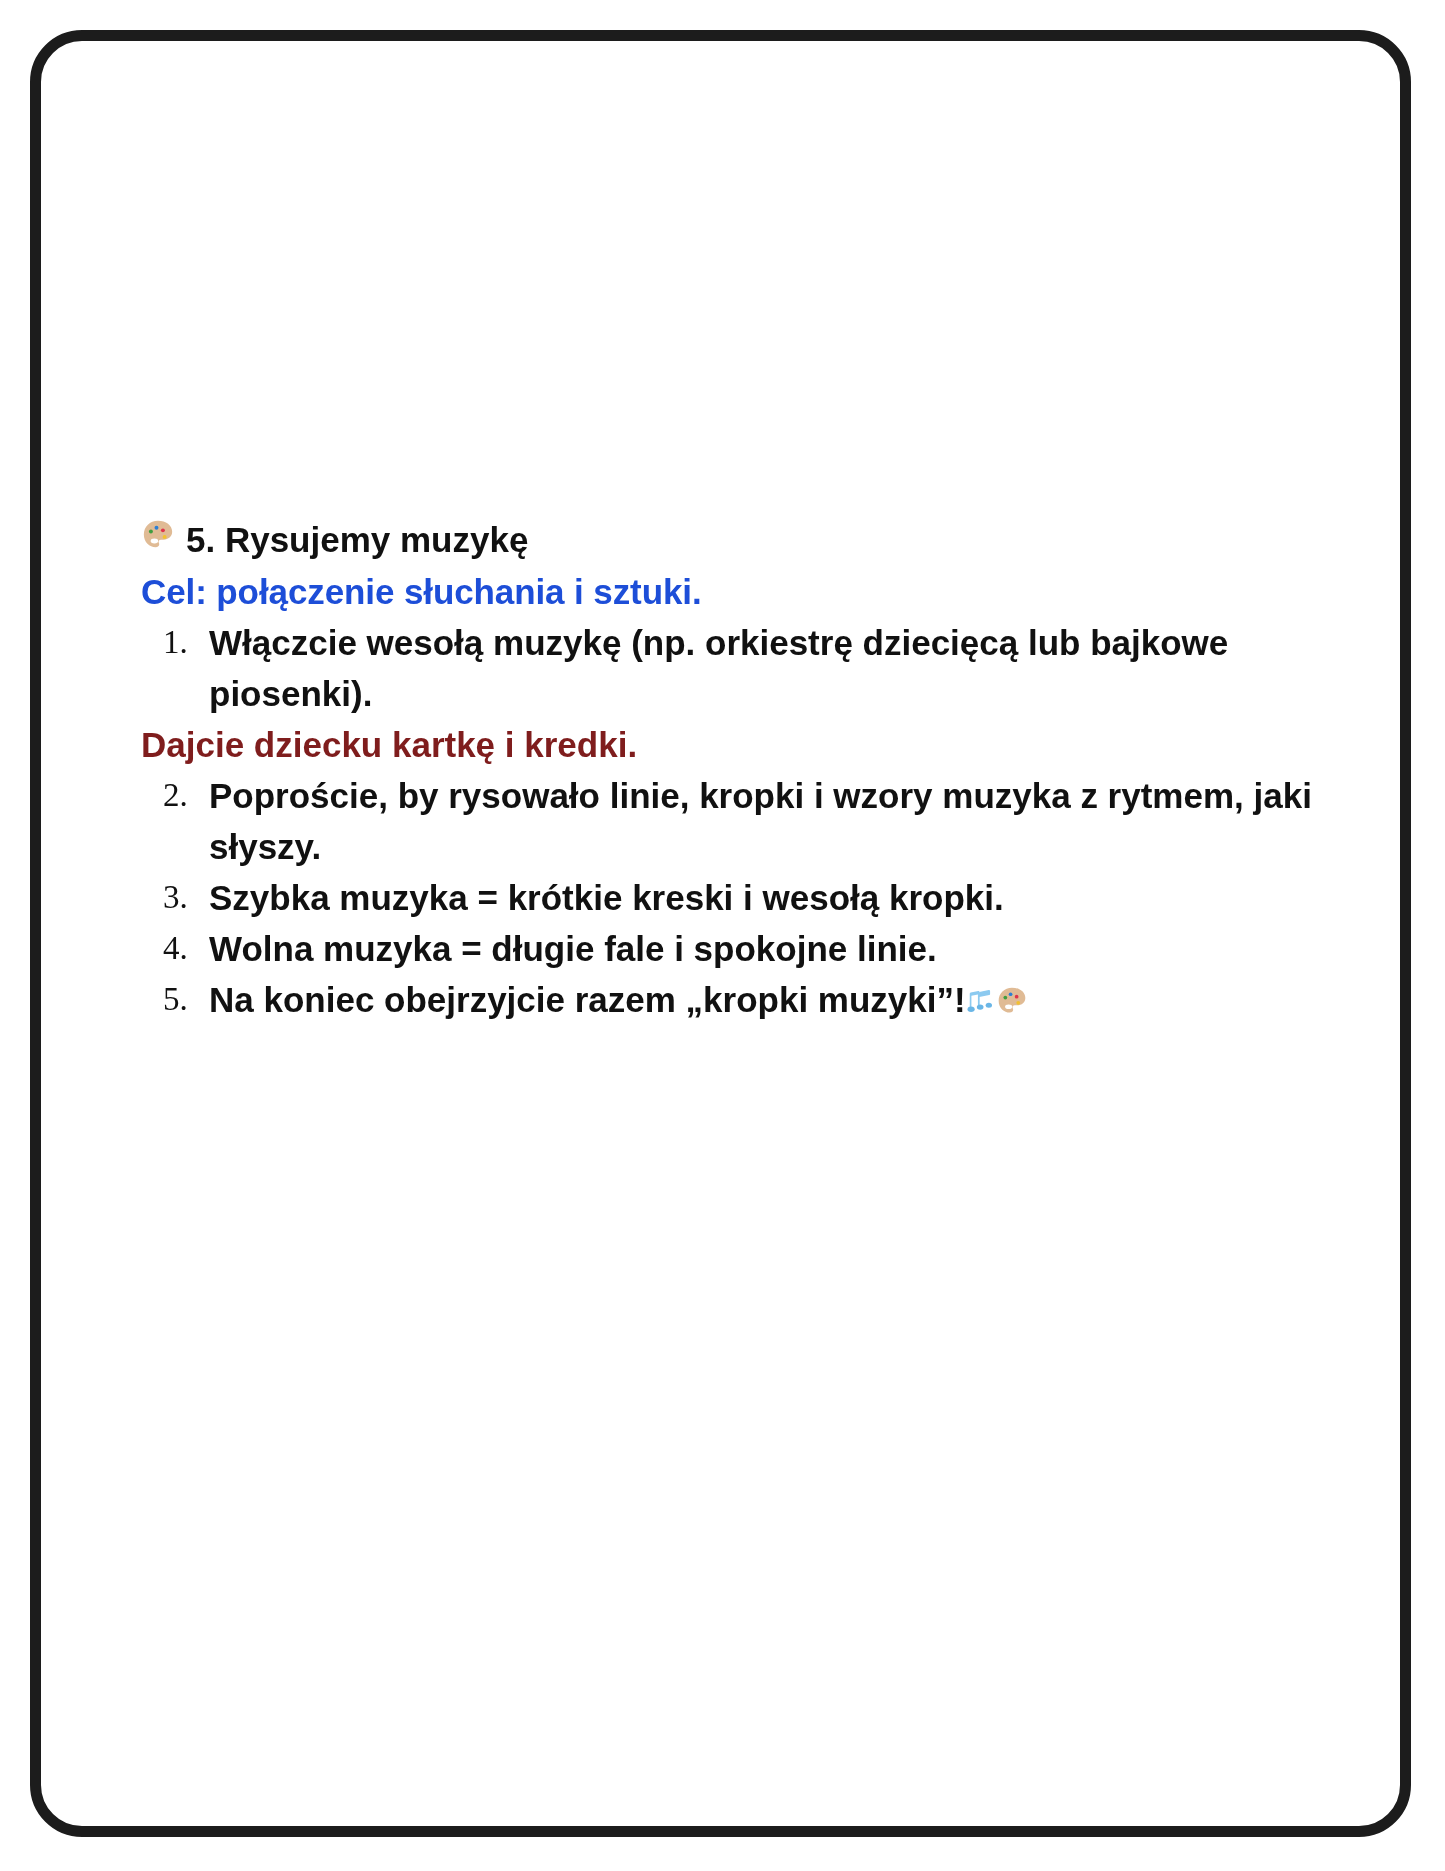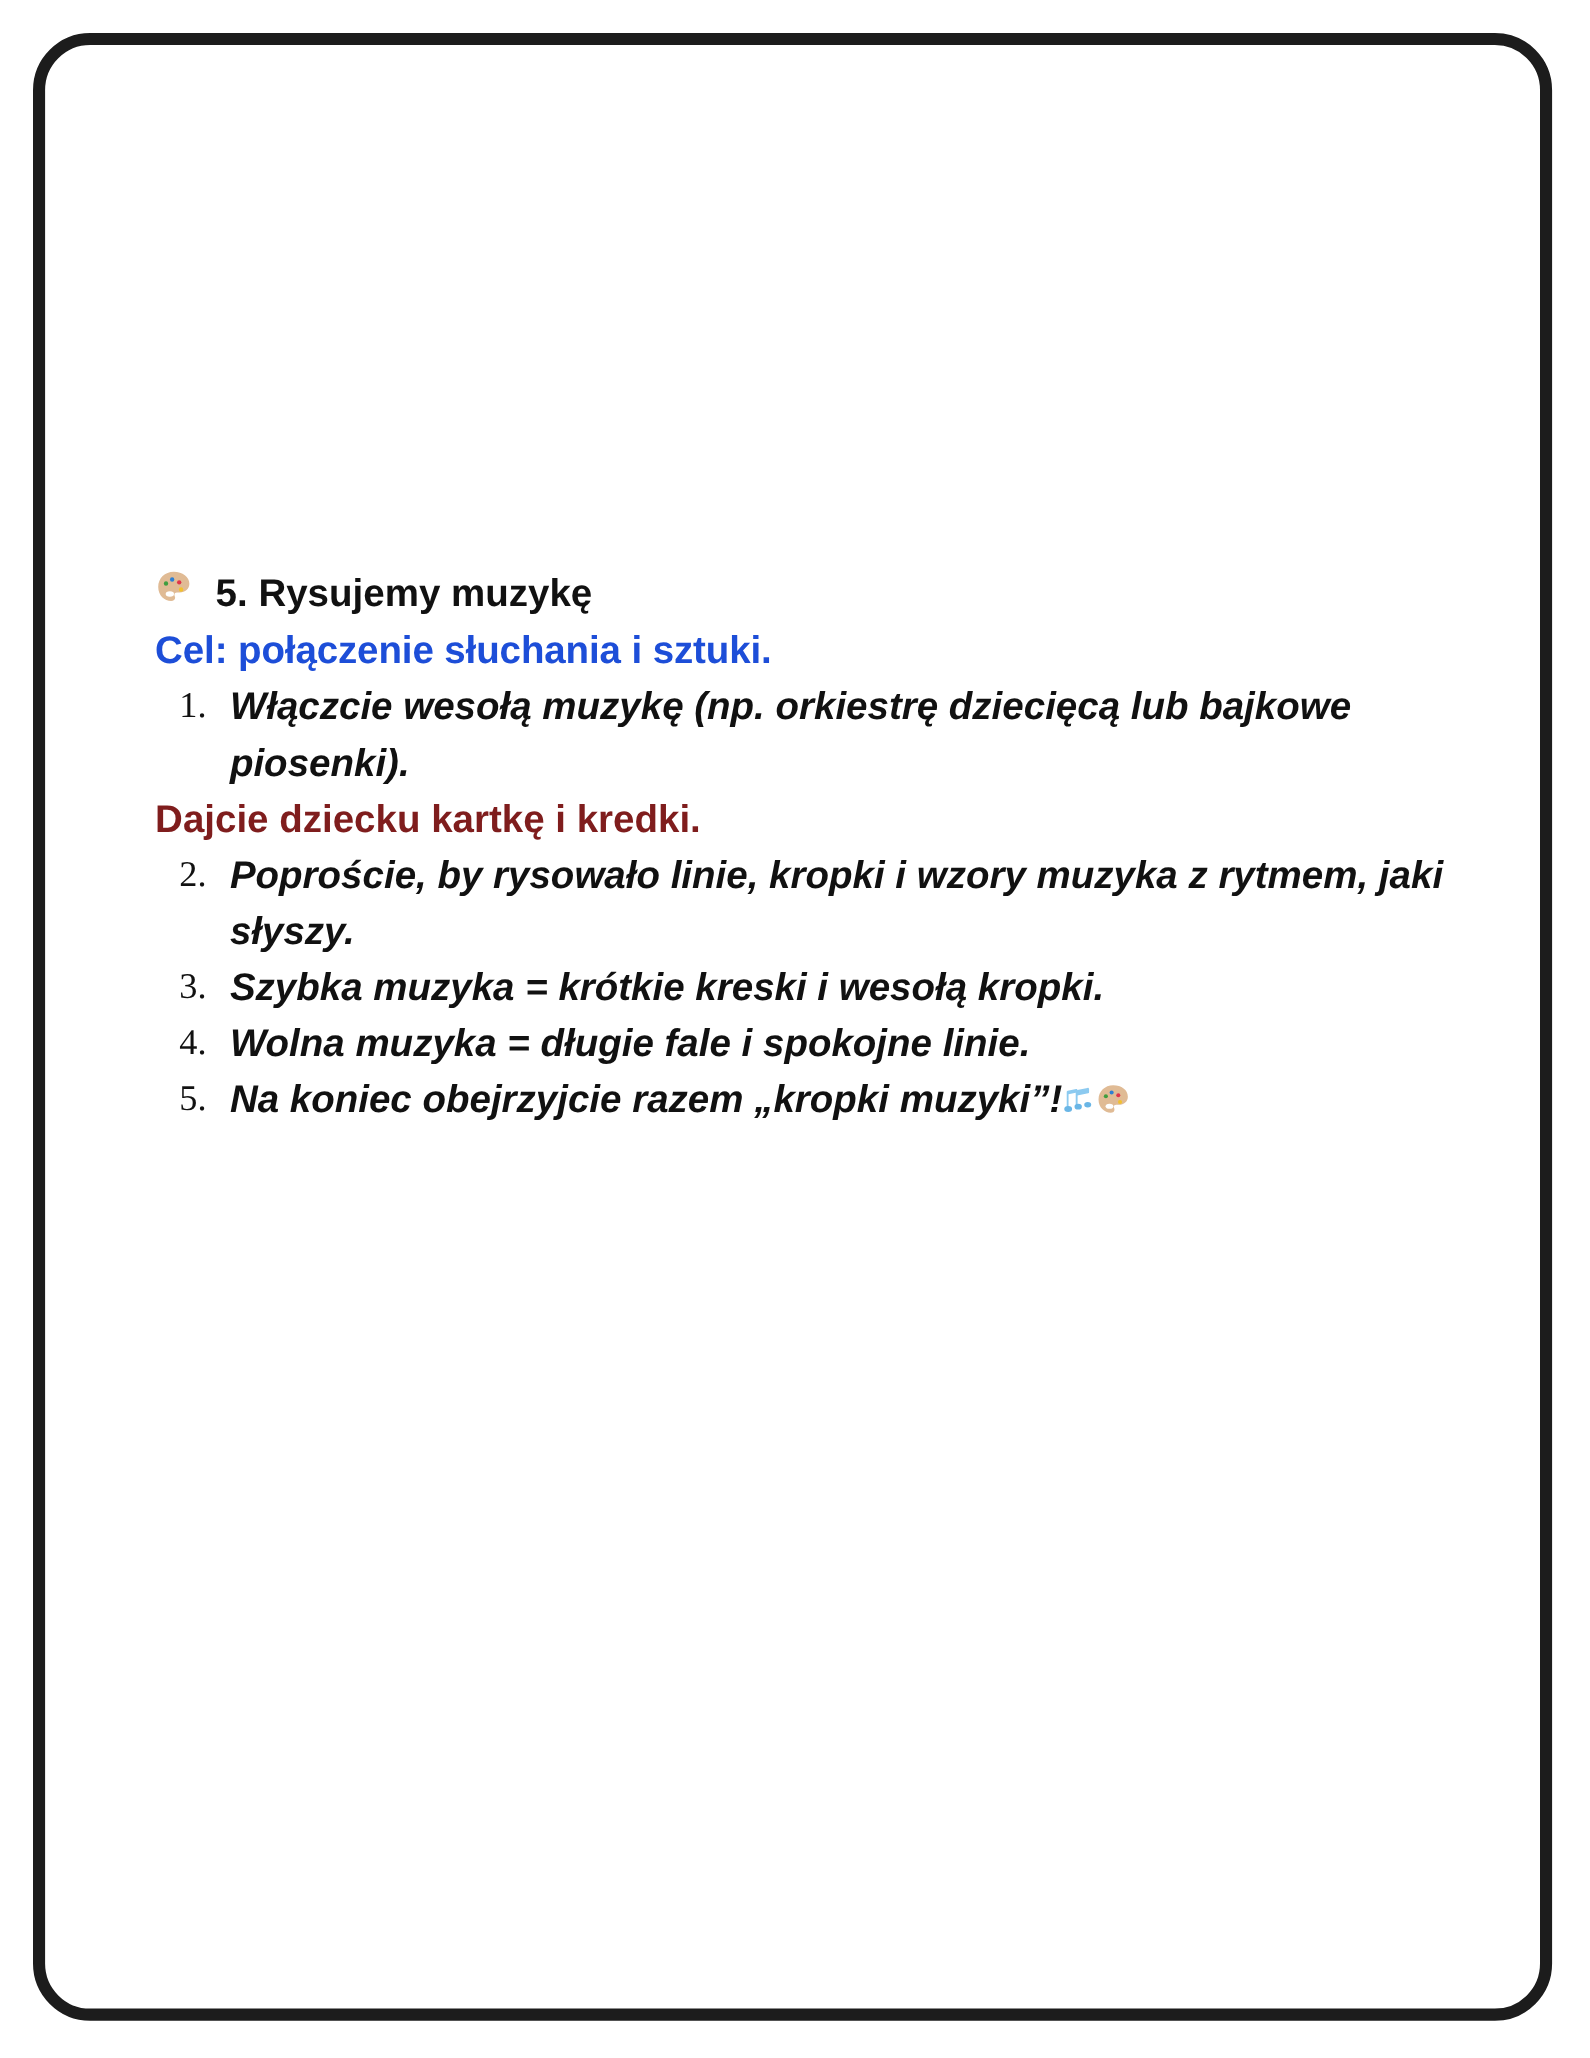--- a/index.html
+++ b/index.html
@@ -56,21 +56,21 @@
     font-weight: bold;
     font-size: 35px;
     line-height: 51px;
     letter-spacing: -0.1px;
     white-space: pre-wrap;
   }
 
   .title-line {
     display: flex;
     align-items: baseline;
-    gap: 10px;
+    gap: 0;
     font-size: 35px;
     line-height: 53px;
     font-weight: bold;
     color: #111111;
   }
 
   .emoji {
     display: inline-block;
     vertical-align: -4px;
     line-height: 1;
@@ -101,21 +101,20 @@
     width: 46px;
     font-weight: normal;
     font-size: 33px;
     text-align: left;
     font-family: "Liberation Serif", serif;
   }
 
   li.step .step-text {
     flex: 1 1 auto;
     font-weight: bold;
-    font-style: italic;
   }
 
   .mid-line {
     color: #7f1d1d;
     font-weight: bold;
     font-size: 35px;
     line-height: 51px;
   }
 
   .group-a { margin-top: 0; }

